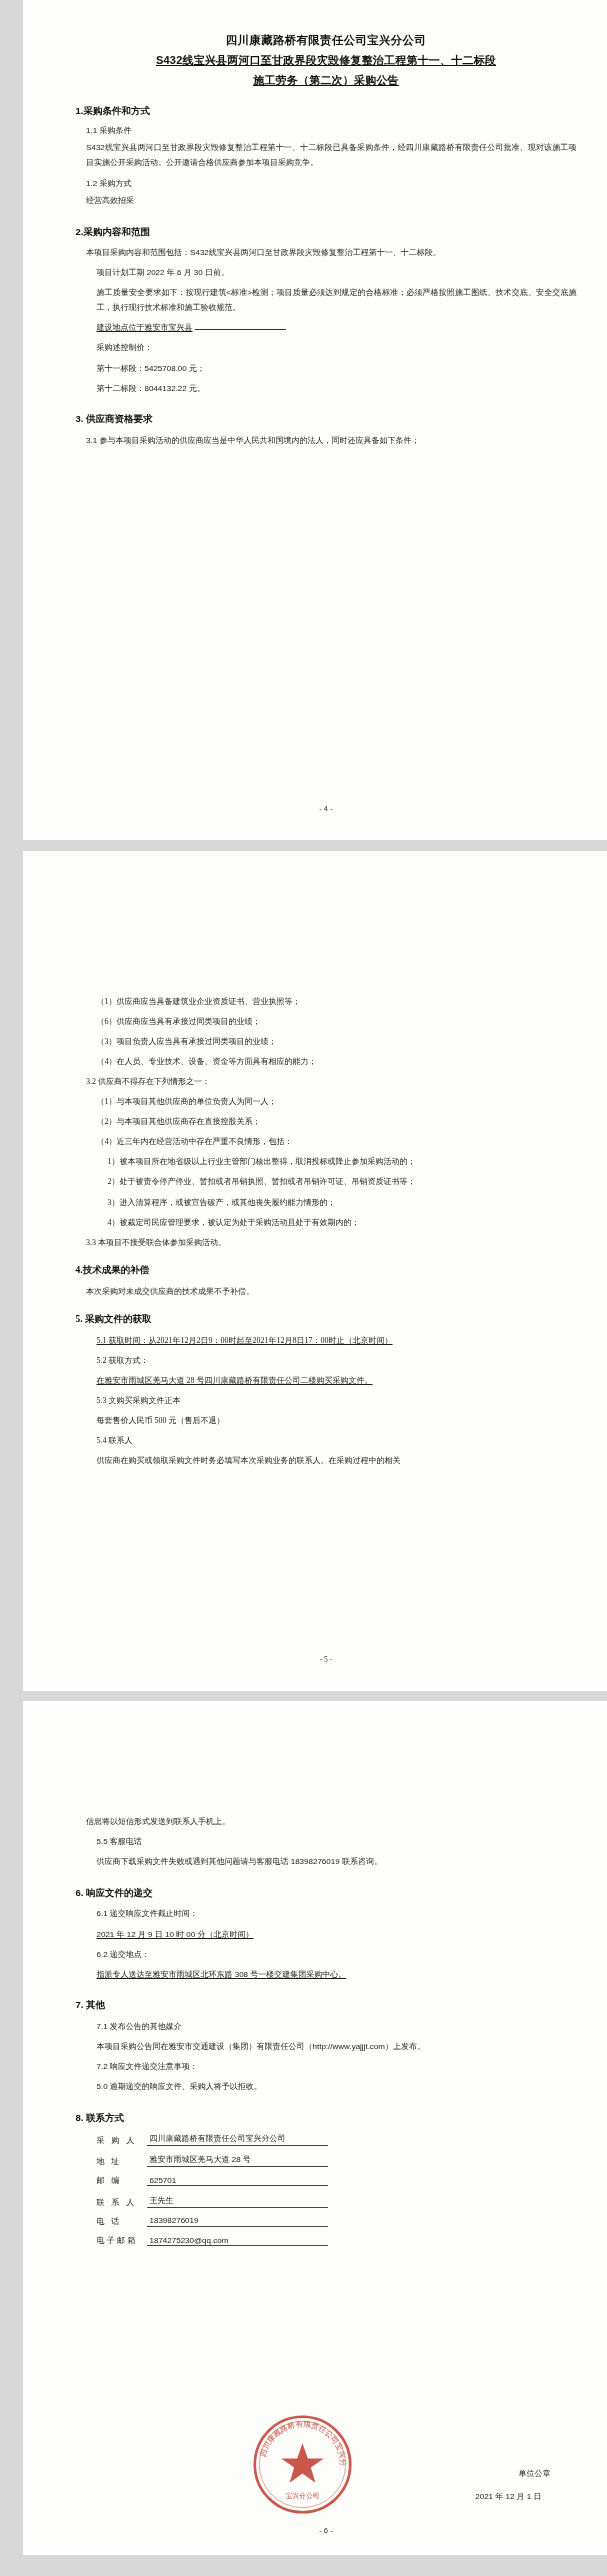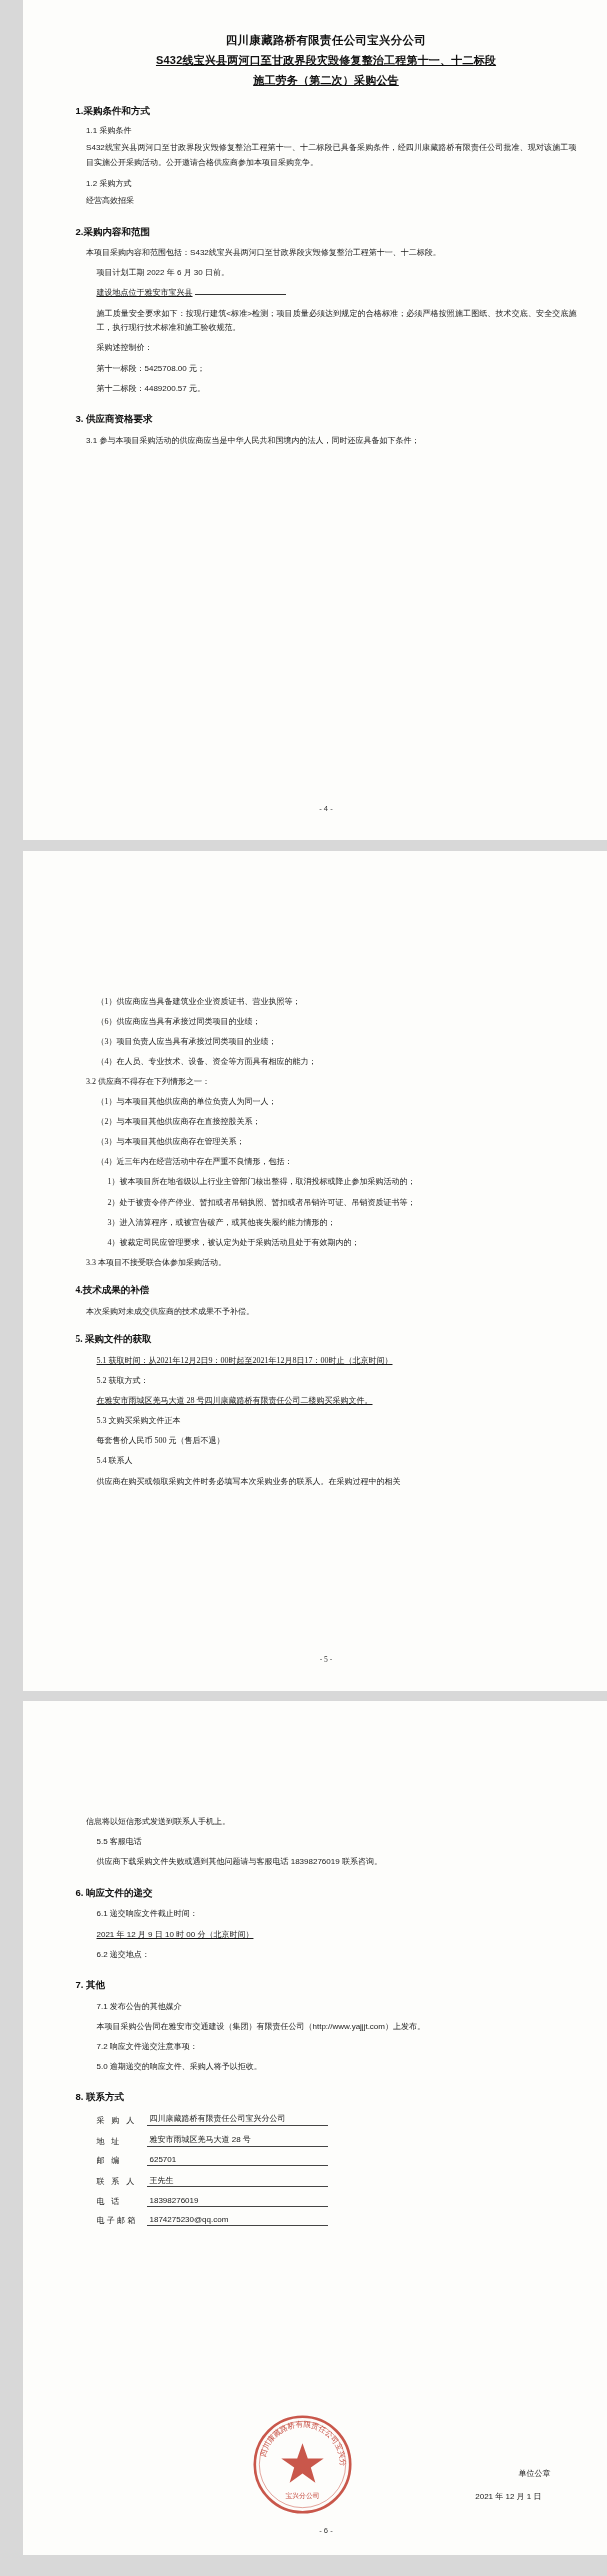--- a/index.html
+++ b/index.html
@@ -53,47 +53,46 @@
 
     <div class="sub">1.2 采购方式</div>
     <div class="para">经营高效招采</div>
 
     <div class="h1">2.采购内容和范围</div>
     <div class="para">本项目采购内容和范围包括：S432线宝兴县两河口至甘政界段灾毁修复整治工程第十一、十二标段。</div>
 
     <div class="para lvl2">
       <span>项目计划工期 2022 年 6 月 30 日前。</span>
     </div>
+    <div class="para lvl2">施工质量安全要求如下：按现行建筑&lt;标准&gt;检测；项目质量必须达到规定的合格标准；必须严格按照施工图纸、技术交底、安全交底施工，执行现行技术标准和施工验收规范。</div>
+
     <div class="para lvl2">
       <span class="u">建设地点位于雅安市宝兴县</span>
       <span class="blank m"></span>
     </div>
 
-    <div class="para lvl2">施工质量安全要求如下：按现行建筑&lt;标准&gt;检测；项目质量必须达到规定的合格标准；必须严格按照施工图纸、技术交底、安全交底施工，执行现行技术标准和施工验收规范。</div>
-
     <div class="para lvl2">采购述控制价：</div>
     <div class="para lvl2">第十一标段：5425708.00 元；</div>
-    <div class="para lvl2">第十二标段：4489200.57 元。</div>
+    <div class="para lvl2">第十二标段：8044132.22 元。</div>
 
     <div class="h1">3. 供应商资格要求</div>
     <div class="para">3.1 参与本项目采购活动的供应商应当是中华人民共和国境内的法人，同时还应具备如下条件；</div>
 
     <div class="pgnum a">- 4 -</div>
   </div>
 
   <div class="page p2">
     <div class="para lvl2" style="margin-top:114px">（1）供应商应当具备建筑业企业资质证书、营业执照等；</div>
     <div class="para lvl2">（6）供应商应当具有承接过同类项目的业绩；</div>
     <div class="para lvl2">（3）项目负责人应当具有承接过同类项目的业绩；</div>
     <div class="para lvl2">（4）在人员、专业技术、设备、资金等方面具有相应的能力；</div>
 
     <div class="para">3.2 供应商不得存在下列情形之一：</div>
     <div class="para lvl2">（1）与本项目其他供应商的单位负责人为同一人；</div>
     <div class="para lvl2">（2）与本项目其他供应商存在直接控股关系；</div>
-    <div class="para lvl2">（3）与本项目其他供应商存在管理关系；</div>
     <div class="para lvl2">（4）近三年内在经营活动中存在严重不良情形，包括：</div>
     <div class="para lvl3">1）被本项目所在地省级以上行业主管部门核出整得，取消投标或降止参加采购活动的；</div>
     <div class="para lvl3">2）处于被责令停产停业、暂扣或者吊销执照、暂扣或者吊销许可证、吊销资质证书等；</div>
     <div class="para lvl3">3）进入清算程序，或被宣告破产，或其他丧失履约能力情形的；</div>
     <div class="para lvl3">4）被裁定司民应管理要求，被认定为处于采购活动且处于有效期内的；</div>
     <div class="para">3.3 本项目不接受联合体参加采购活动。</div>
 
     <div class="h1 tight">4.技术成果的补偿</div>
     <div class="para">本次采购对未成交供应商的技术成果不予补偿。</div>
 
@@ -117,20 +116,23 @@
     <div class="para" style="margin-top:84px">信息将以短信形式发送到联系人手机上。</div>
     <div class="para lvl2">5.5 客服电话</div>
     <div class="para lvl2">供应商下载采购文件失败或遇到其他问题请与客服电话 18398276019 联系咨询。</div>
 
     <div class="h1">6. 响应文件的递交</div>
     <div class="para lvl2">6.1 递交响应文件截止时间：</div>
     <div class="para lvl2">
       <span class="u">2021 年 12 月 9 日 10 时 00 分（北京时间）</span>
     </div>
     <div class="para lvl2">6.2 递交地点：</div>
+    <div class="para lvl2">
+      <span class="u">指派专人送达至雅安市雨城区北环东路 308 号一楼交建集团采购中心。</span>
+    </div>
 
     <div class="h1">7. 其他</div>
     <div class="para lvl2">7.1 发布公告的其他媒介</div>
     <div class="para lvl2">
       <span>本项目采购公告同在雅安市交通建设（集团）有限责任公司（http://www.yajjjt.com）上发布。</span>
     </div>
     <div class="para lvl2">7.2 响应文件递交注意事项：</div>
     <div class="para lvl2">5.0 逾期递交的响应文件、采购人将予以拒收。</div>
 
     <div class="h1">8. 联系方式</div>

